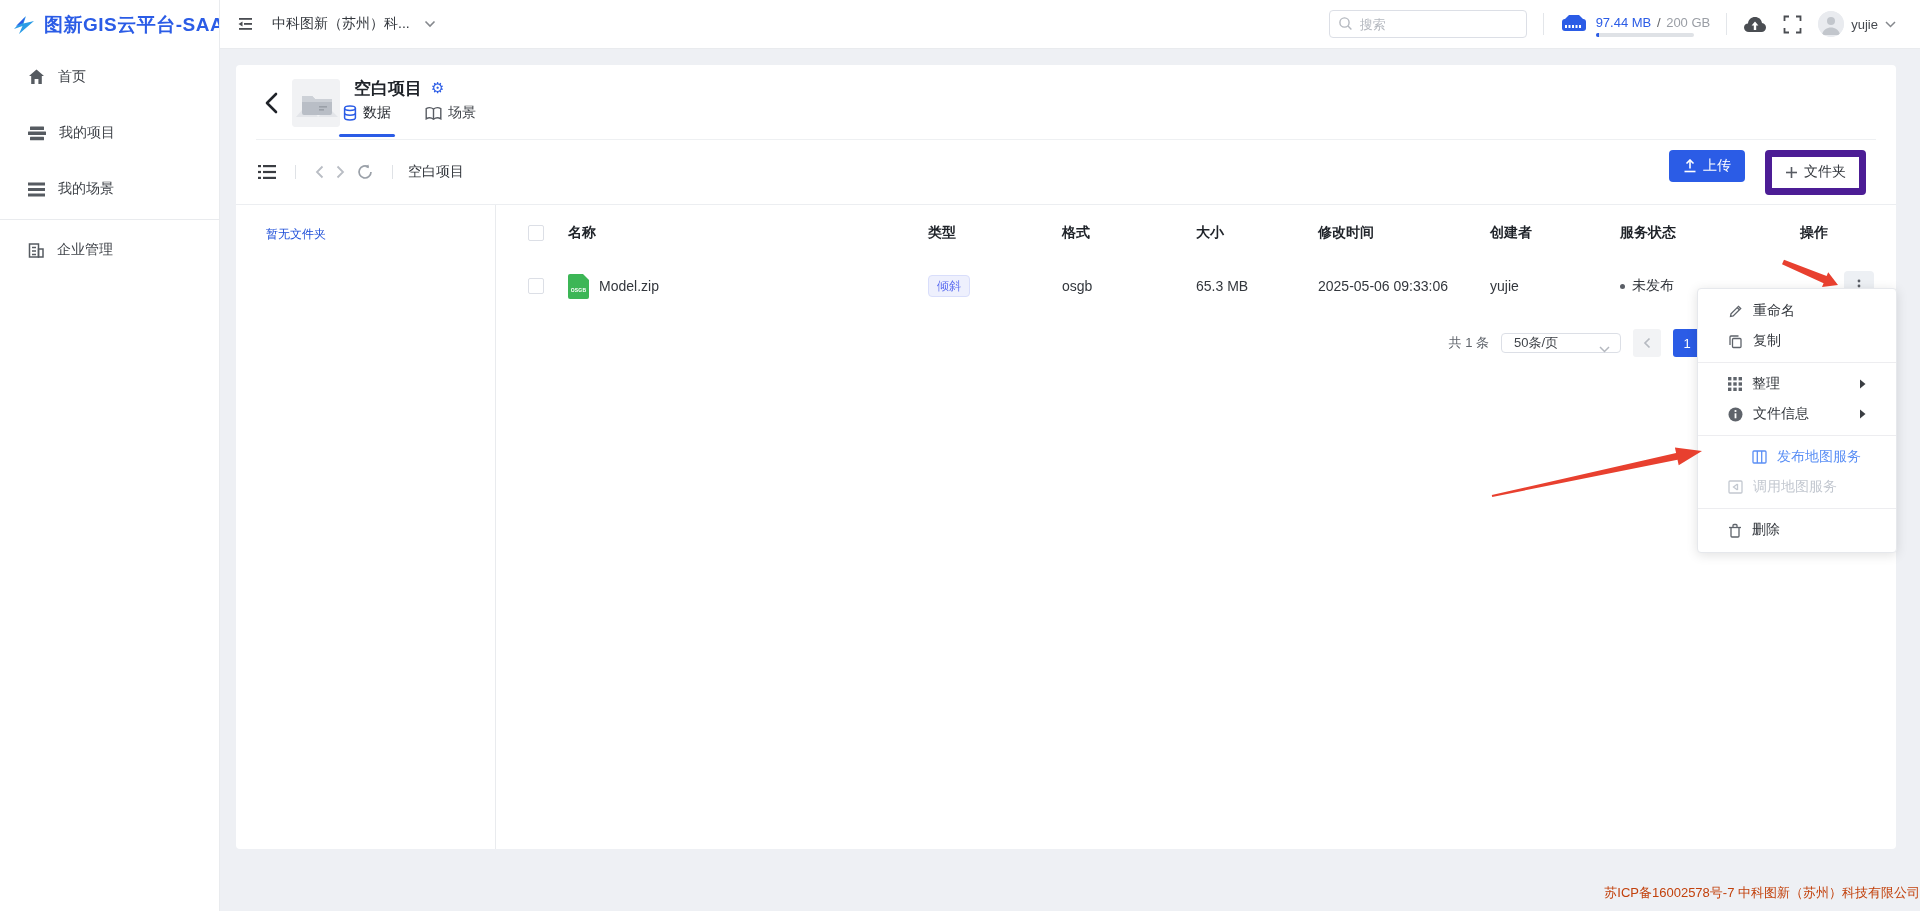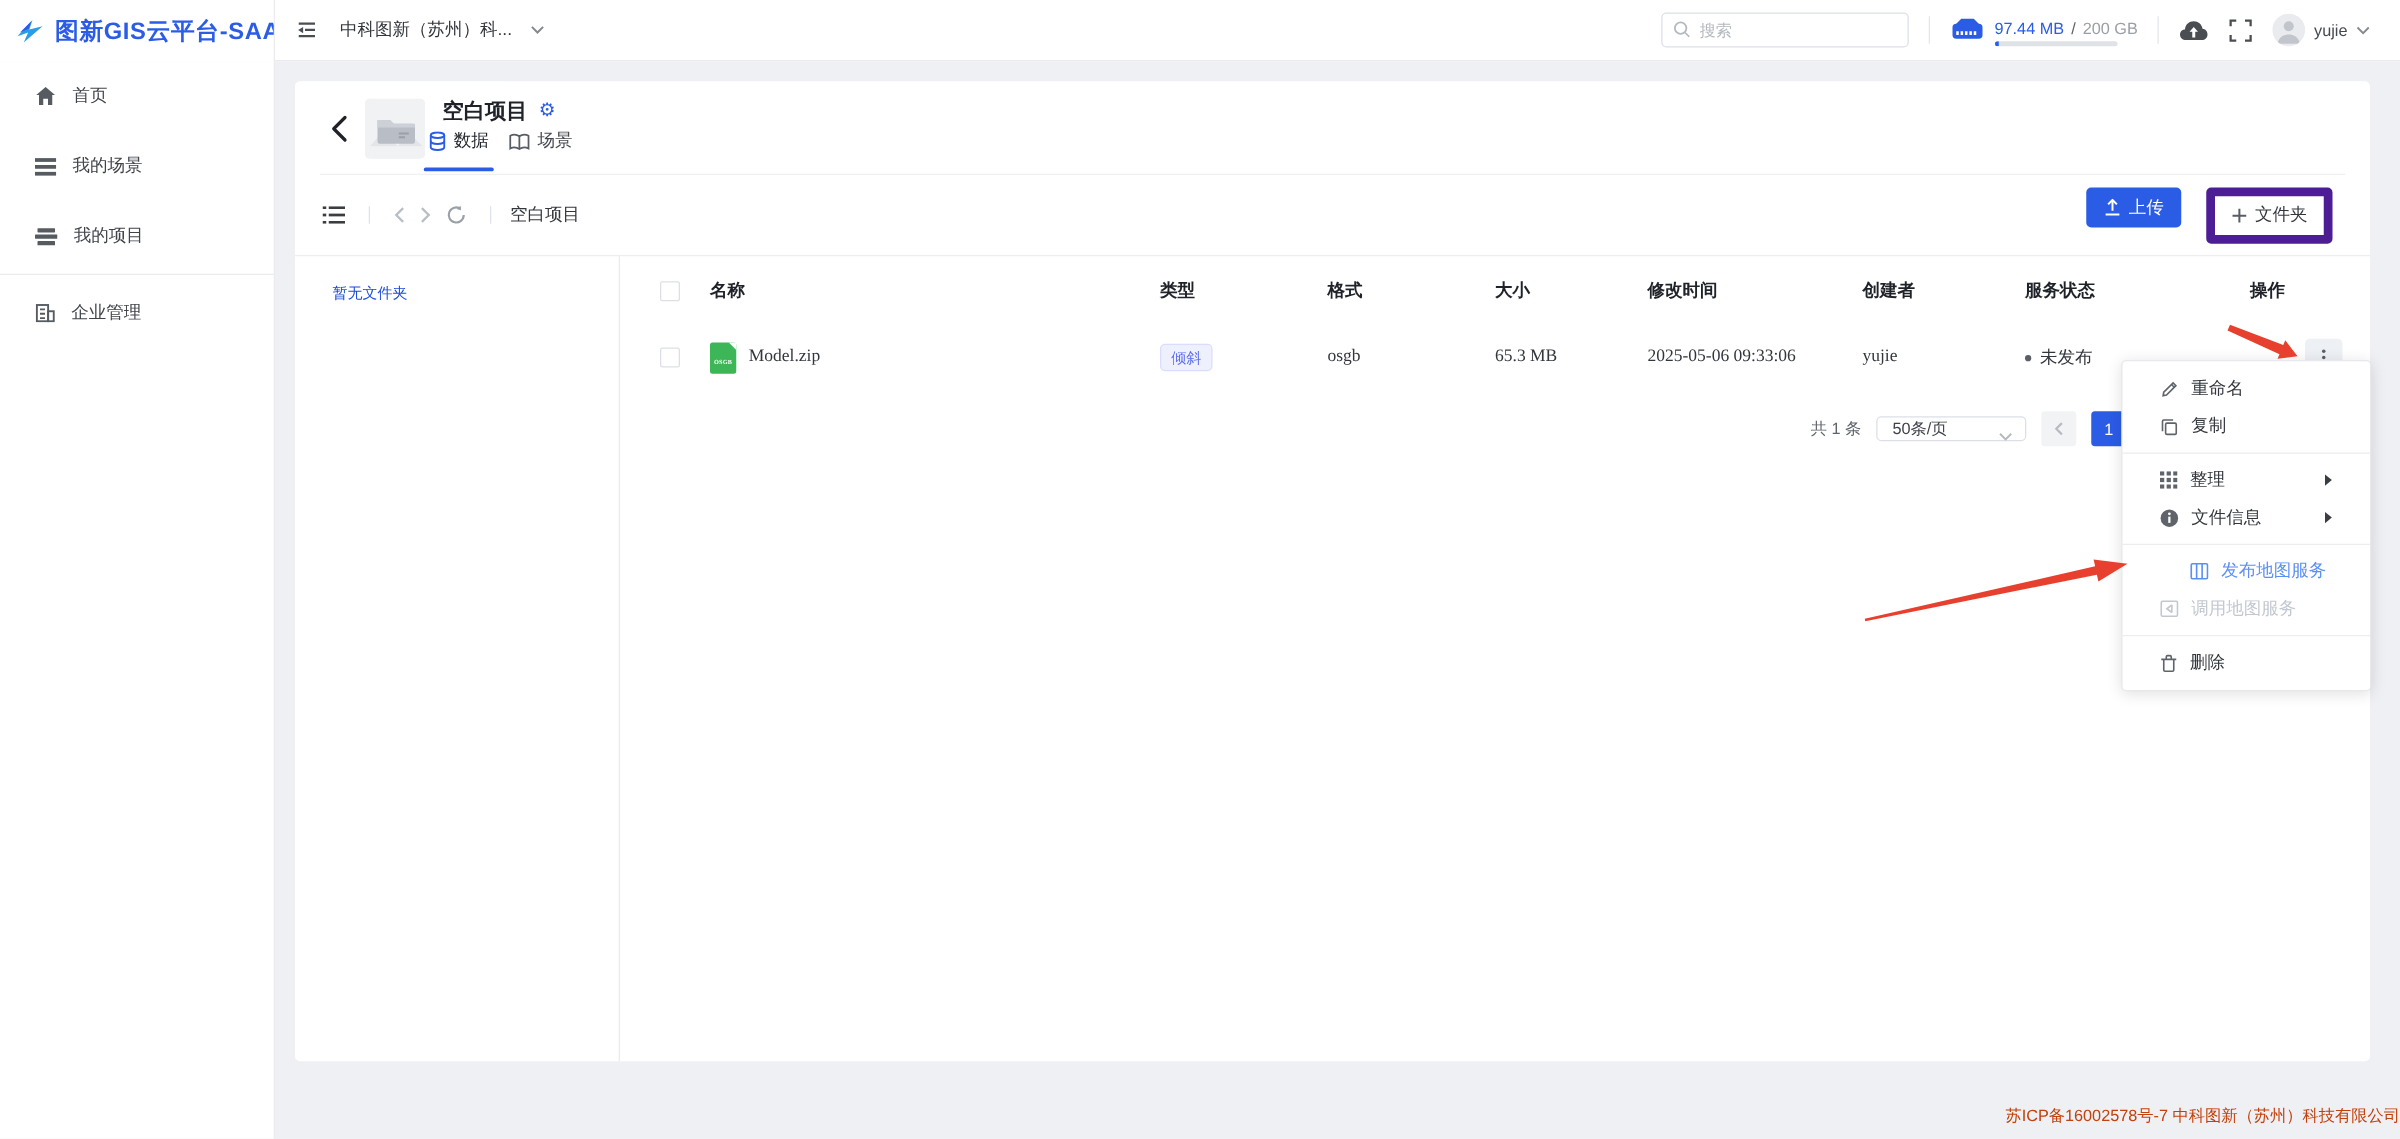--- a/index.html
+++ b/index.html
@@ -44,41 +44,41 @@
   .card { position:absolute; left:16px; top:16px; width:1660px; height:784px; background:#fff; border-radius:4px; }
 
   .card-header { height:75px; display:flex; align-items:center; padding-left:29px; position:relative; }
   .card-header::after { content:""; position:absolute; left:20px; right:20px; bottom:0; height:1px; background:#eef0f2; }
   .back-btn { cursor:pointer; margin-right:14px; display:flex; align-items:center; }
   .proj-thumb { width:48px; height:48px; border-radius:4px; background:#f1f2f4; margin-right:14px; display:flex; align-items:center; justify-content:center; overflow:hidden; }
   .proj-meta { display:flex; flex-direction:column; justify-content:center; gap:4px; }
   .proj-title-row { display:flex; align-items:center; gap:9px; }
   .proj-title { font-size:17px; font-weight:bold; color:#1f2329; }
   .gear { color:#2b5ce6; font-family:"DejaVu Sans",sans-serif; font-size:15px; line-height:1; cursor:pointer; }
-  .tabs { display:flex; gap:8px; margin-left:-15px;text-align:right; }
+  .tabs { display:flex; gap:26px; margin-left:-15px;text-align:right; }
   .tab { display:flex; align-items:center; gap:6px; font-size:14px; padding:0 4px 6px 4px; position:relative; cursor:pointer; }
   .tab.active { color:#1f2329; font-weight:500; }
   .tab.active::after { content:""; position:absolute; left:0; right:0; bottom:-9px; height:3px; border-radius:2px; background:#2b5ce6; }
   .tab.inactive { color:#45494f; }
 
   .toolbar { height:65px; display:flex; align-items:center; padding:0 30px 0 22px; border-bottom:1px solid #eceef1; }
   .toolbar .sep { width:1px; height:14px; background:#dfe2e6; margin:0 13px; }
   .tb-icon { display:flex; align-items:center; cursor:pointer; margin:0 6px; }
   .breadcrumb { font-size:14px; color:#33373d; margin-left:2px; }
   .toolbar-right { margin-left:auto; display:flex; gap:20px; }
   .btn-primary { height:32px; min-width:70px; background:#2b5ce6; color:#fff; border:none; border-radius:4px; font-size:14px; display:flex; align-items:center; justify-content:flex-start; gap:6px; padding:0 14px; cursor:pointer; font-family:inherit; }
   .btn-plain { height:45px; background:#fff; color:#33373d; border:7px solid #4c1d95; border-radius:4px; font-size:14px; display:flex; align-items:center; justify-content:center; gap:6px; padding:0 13px; cursor:pointer; font-family:inherit; }
 
   .content { display:flex; height:644px; }
   .folder-panel { width:260px; border-right:1px solid #e9ebee; padding:20px 0 0 30px; flex:none; }
   .empty-text { color:#1d4ed8; font-size:12px; }
   .table-area { flex:1; position:relative; }
   .t-grid { display:grid; grid-template-columns:40px 360px 134px 134px 122px 172px 130px 180px 1fr; align-items:center; padding-left:32px; }
   .t-header { height:56px; font-weight:bold; color:#1f2329; font-size:14px; }
-  .t-row { height:50px; font-size:14px; color:#33373d;font-family:Liberation Serif, serif; }
+  .t-row { height:50px; font-size:14px; color:#33373d; }
   .checkbox { width:16px; height:16px; border:1px solid #dcdfe6; border-radius:2px; background:#fff; cursor:pointer; }
   .name-cell { display:flex; align-items:center; gap:10px; }
   .file-icon { width:21px; height:25px; position:relative; background:#3cb656; border-radius:2px; flex:none; }
   .file-icon::before { content:""; position:absolute; right:0; top:0; border-style:solid; border-width:0 6px 6px 0; border-color:transparent #fff transparent transparent; }
   .file-icon i { position:absolute; left:0; right:0; bottom:6px; font-style:normal; color:#fff; font-size:5px; font-weight:bold; text-align:center; letter-spacing:0.2px; }
   .badge { display:inline-block; background:#eef0fd; border:1px solid #d9defb; color:#5a6bf0; font-size:12px; border-radius:4px; padding:2px 8px; line-height:16px; }
   .status-cell { display:flex; align-items:center; gap:7px; }
   .status-dot { width:5px; height:5px; border-radius:50%; background:#5a5e66; }
   .more-btn { width:30px; height:30px; margin-left:44px; background:#edf0f4; border-radius:4px; display:flex; align-items:center; justify-content:center; cursor:pointer; color:#5a5e66; font-size:13px; letter-spacing:0; line-height:1; }
 
@@ -213,37 +213,37 @@
     <div class="nav-item">
       <span>
         <svg width="17" height="16" viewBox="0 0 17 16">
             <path d="M8.5 0.5 L16 7 H13.8 V15 H10.4 V10 H6.6 V15 H3.2 V7 H1 Z" fill="#565b61"></path>
           </svg>
       </span>
       <span>首页</span>
     </div>
     <div class="nav-item">
       <span>
+        <svg width="18" height="15" viewBox="0 0 18 15">
+            <rect x="2" y="0.5" width="14" height="3.4" rx="0.5" fill="#565b61"></rect>
+            <rect x="0" y="5.6" width="18" height="3.4" rx="0.5" fill="#565b61"></rect>
+            <rect x="2" y="10.8" width="14" height="3.4" rx="0.5" fill="#565b61"></rect>
+          </svg>
+      </span>
+      <span>我的项目</span>
+    </div>
+    <div class="nav-item">
+      <span>
         <svg width="17" height="15" viewBox="0 0 17 15">
             <rect x="0" y="0.5" width="17" height="3" fill="#565b61"></rect>
             <rect x="0" y="6" width="17" height="3" fill="#565b61"></rect>
             <rect x="0" y="11.5" width="17" height="3" fill="#565b61"></rect>
           </svg>
       </span>
       <span>我的场景</span>
-    </div>
-    <div class="nav-item">
-      <span>
-        <svg width="18" height="15" viewBox="0 0 18 15">
-            <rect x="2" y="0.5" width="14" height="3.4" rx="0.5" fill="#565b61"></rect>
-            <rect x="0" y="5.6" width="18" height="3.4" rx="0.5" fill="#565b61"></rect>
-            <rect x="2" y="10.8" width="14" height="3.4" rx="0.5" fill="#565b61"></rect>
-          </svg>
-      </span>
-      <span>我的项目</span>
     </div>
     <div class="nav-divider"></div>
     <div class="nav-item">
       <span>
         <svg width="16" height="15" viewBox="0 0 16 15" fill="none" stroke="#565b61" stroke-width="1.5">
             <rect x="1.5" y="1" width="9" height="13"></rect>
             <rect x="10.5" y="6" width="4.5" height="8"></rect>
             <line x1="4" y1="4.5" x2="8" y2="4.5"></line>
             <line x1="4" y1="8" x2="8" y2="8"></line>
             <line x1="4" y1="11.5" x2="8" y2="11.5"></line>

